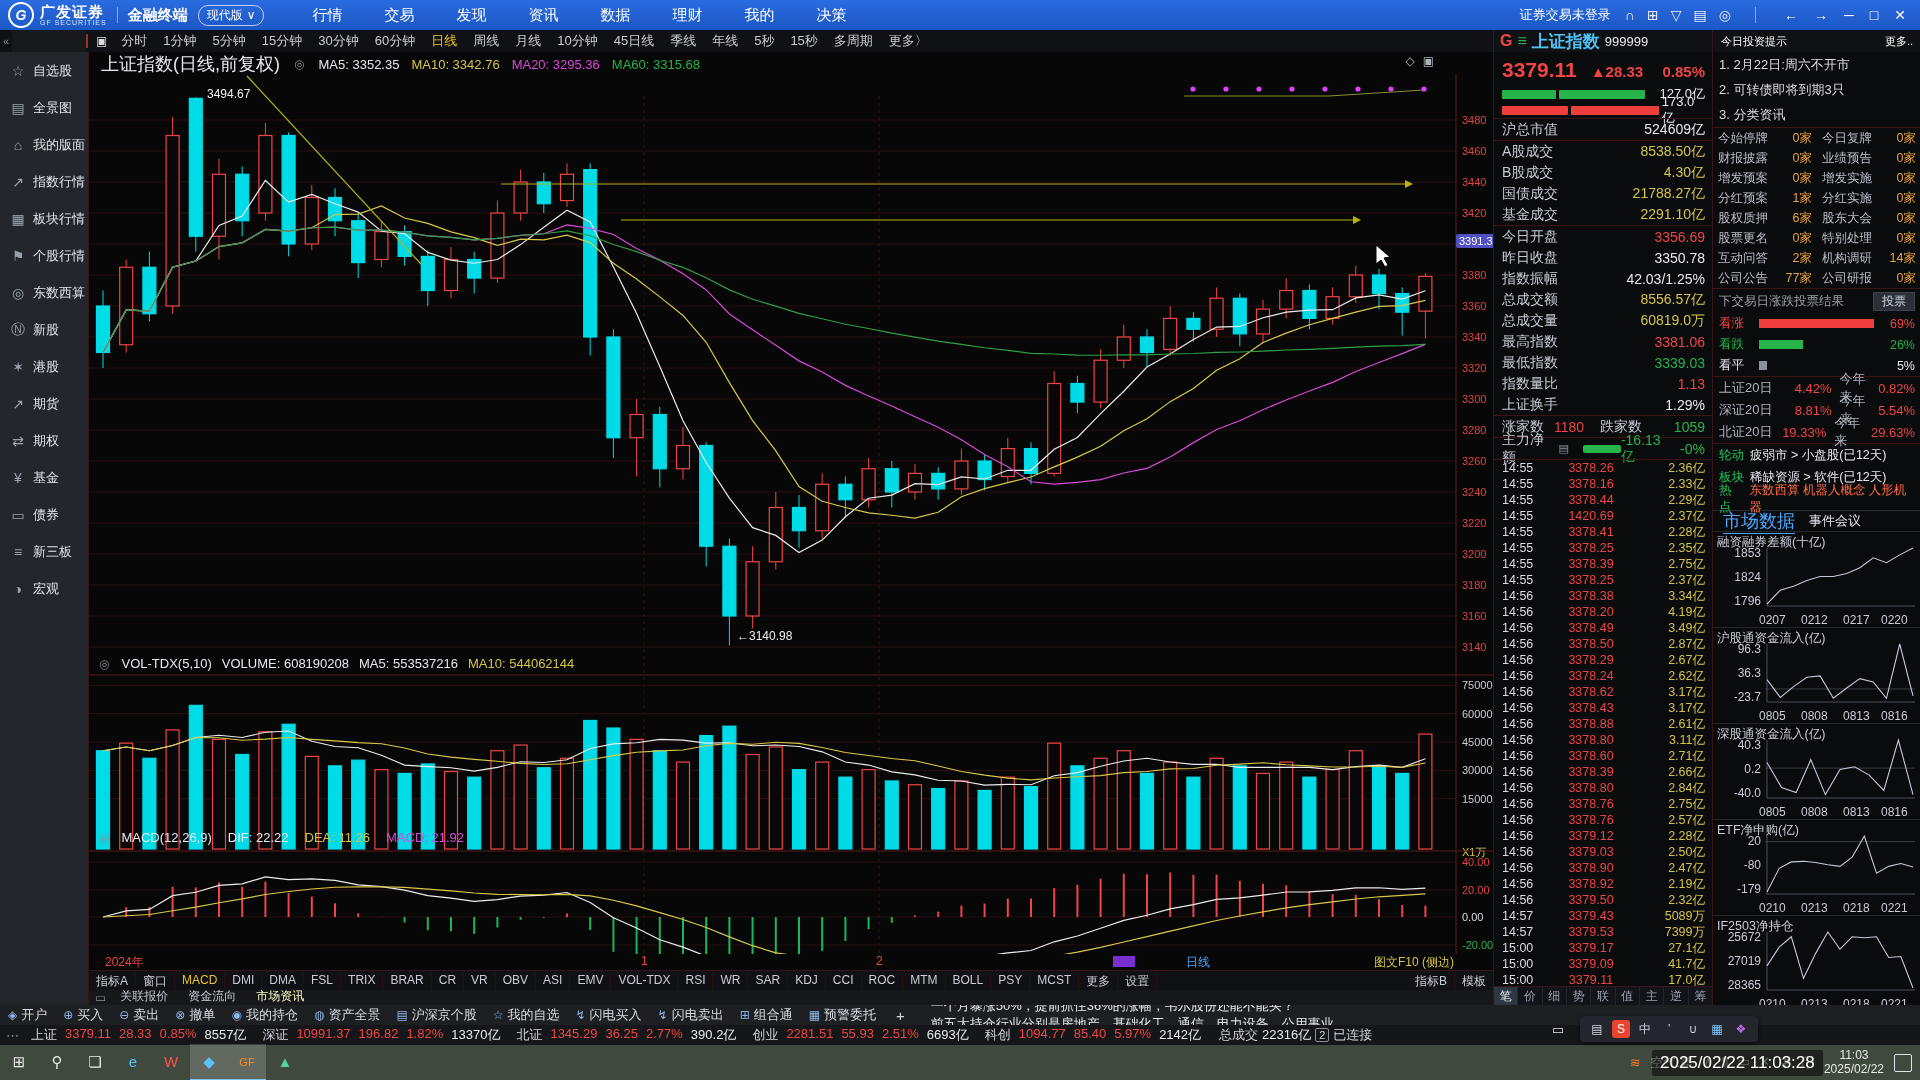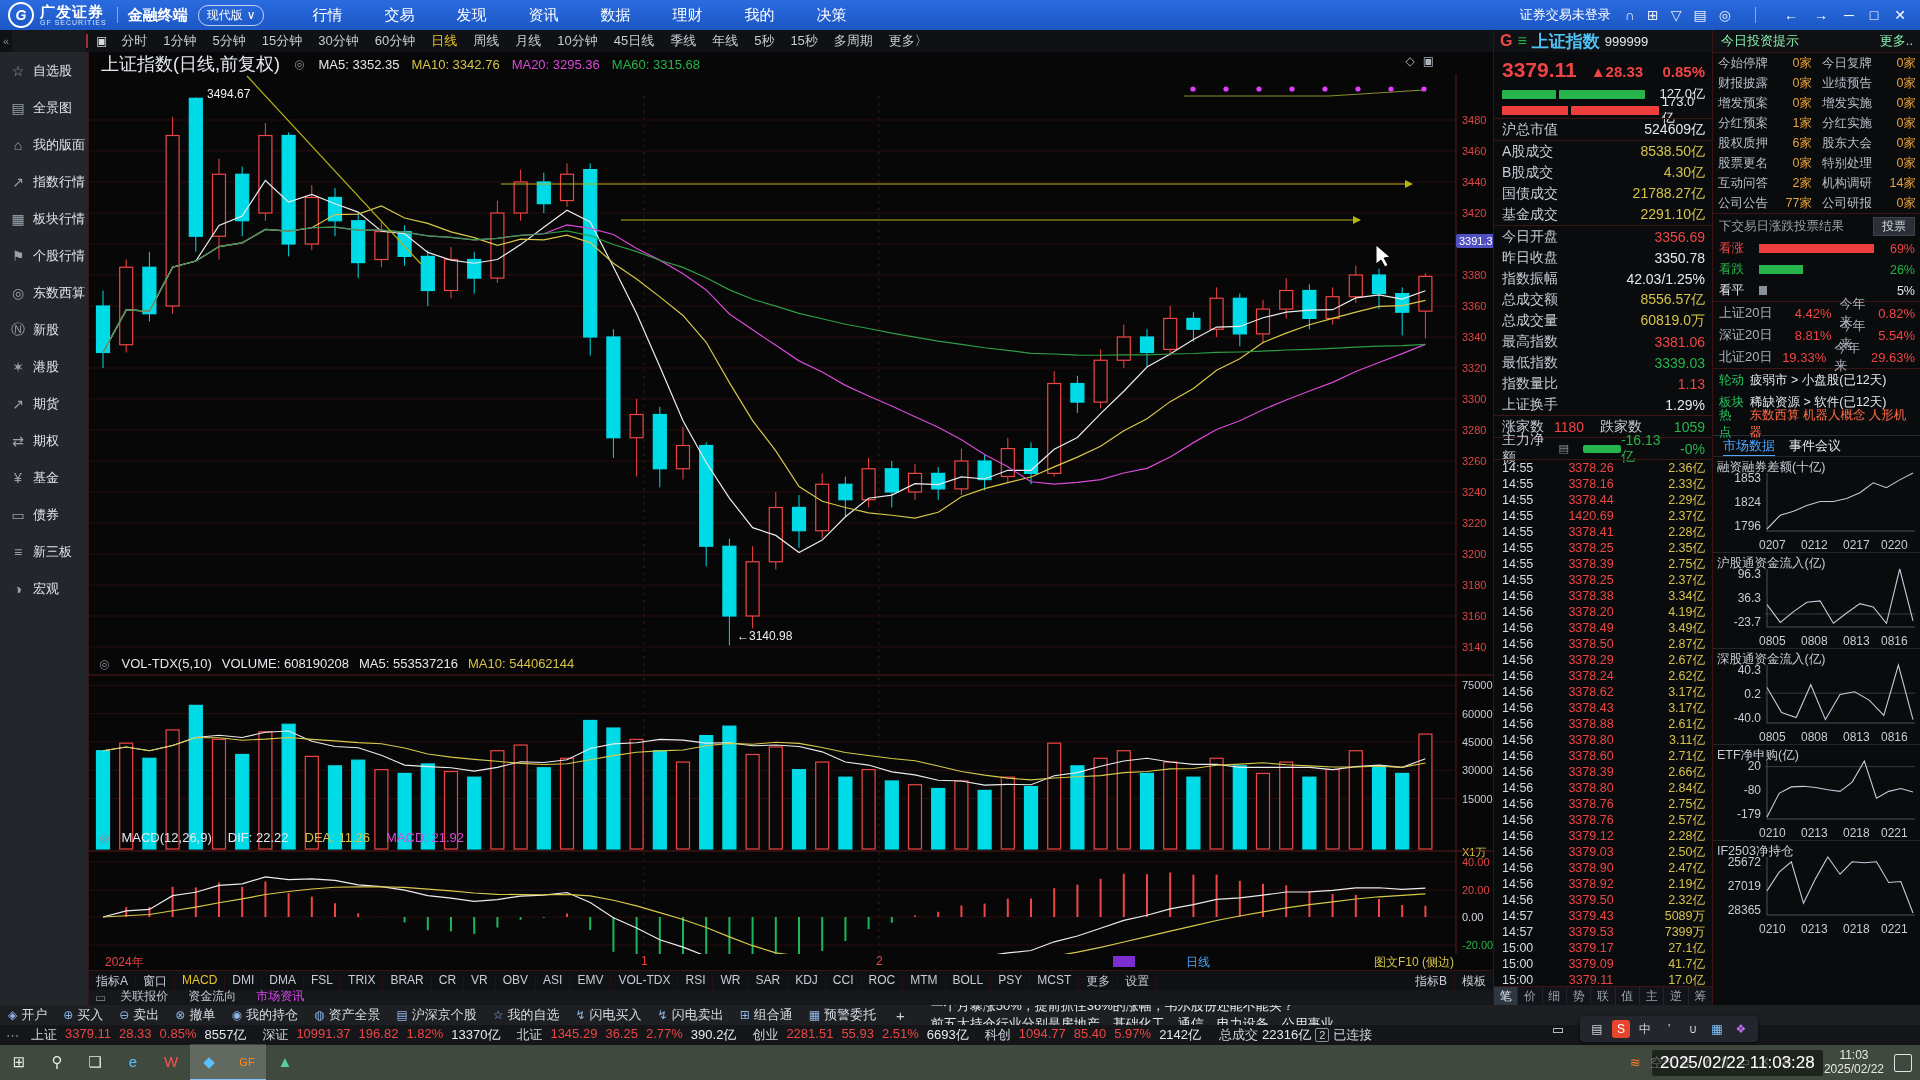--- a/index.html
+++ b/index.html
@@ -52,21 +52,21 @@
   #cursor{pointer-events:none;}
   #axis-row{left:0;top:902px;width:1405px;height:16px;font-size:12px;}
   #ind-row{left:0;top:918px;width:1405px;height:20px;background:#101114;border-top:1px solid #3a1515;
     display:flex;align-items:center;font-size:12px;color:#c8ccd4;}
   .itab{padding:0 7px;border-right:1px solid #2a0f0f;white-space:nowrap;}
   .itab.sel{color:#e8c520;}
   #ind-right{margin-left:auto;display:flex;}
   #info-row{left:0;top:938px;width:1405px;height:15px;background:#15171b;display:flex;
     align-items:center;gap:4px;font-size:12px;color:#c0c6cf;}
   .info-tab{padding:0 10px;}
-  .info-tab.sel{color:#d946ef;border-bottom:2px solid #e07820;}
+  .info-tab.sel{color:#fef9c3;border-bottom:2px solid #e07820;}
   
   #quote-head{left:1493px;top:30px;width:219px;height:22px;background:#101114;display:flex;
     align-items:center;gap:5px;padding-left:6px;border-left:1px solid #3a1515;}
   #quote-panel{left:1493px;top:52px;width:219px;height:953px;background:#0a0b0d;
     border-left:1px solid #3a1515;display:flex;flex-direction:column;}
   #price-row{display:flex;align-items:baseline;padding:6px 8px 2px 8px;height:26px;}
   #q-price{font-size:21px;font-weight:bold;}
   #q-chg{font-size:15px;margin-left:14px;font-weight:bold;}
   #q-pct{font-size:15px;margin-left:auto;font-weight:bold;}
   .ud-row{display:flex;align-items:center;height:16px;padding:0 8px;gap:3px;}
@@ -79,21 +79,21 @@
   #tick-list{flex:1;overflow:hidden;border-top:1px solid #3a1515;}
   .tick-row{display:flex;height:16px;align-items:center;font-size:12.5px;padding:0 8px;}
   .tick-t{width:44px;color:#d8dce2;}
   .tick-p{width:90px;text-align:center;}
   .tick-a{margin-left:auto;}
   #tick-tabs{height:18px;display:flex;border-top:1px solid #3a1515;background:#121419;}
   .ttab{flex:1;text-align:center;font-size:12px;color:#9aa3ad;line-height:18px;border-right:1px solid #22252b;}
   .ttab.sel{background:#2e3642;color:#e5e9ef;}
   
   #tips-head{left:1712px;top:30px;width:208px;height:22px;background:#101114;display:flex;
-    align-items:center;border-left:1px solid #3a1515;font-size:13px;color:#86efac;}
+    align-items:center;border-left:1px solid #3a1515;font-size:11px;color:#ffffff;}
   #right-panel{left:1712px;top:52px;width:208px;height:953px;background:#0a0b0d;
     border-left:1px solid #3a1515;font-size:13px;color:#d8dce2;}
   .tip-item{height:25px;line-height:25px;padding-left:6px;white-space:nowrap;}
   .stat-row{display:flex;height:20px;align-items:center;font-size:12.5px;padding:0 5px;}
   .stat-lbl{width:57px;color:#b8bfc8;}
   .stat-val{width:40px;text-align:right;color:#e8a33d;}
   .vote-row{display:flex;align-items:center;height:21px;padding:0 6px;font-size:12.5px;gap:6px;}
   .vote-bar{height:9px;}
   .perf-row{display:flex;height:22px;align-items:center;font-size:13px;padding:0 6px;}
   .rot-row{display:flex;height:22px;align-items:center;font-size:12.5px;padding:0 6px;gap:6px;}
@@ -959,20 +959,25 @@
         <div class="ttab">逆</div>
         <div class="ttab">筹</div>
       </div>
   </div>
 
   <div id="tips-head" class="abs">
     <span style="padding-left:8px;">今日投资提示</span>
     <span style="margin-left:auto;padding-right:8px;">更多..</span>
   </div>
   <div id="right-panel" class="abs">
+    <div id="tip-items">
+        <div class="tip-item">1. 2月22日:周六不开市</div>
+        <div class="tip-item">2. 可转债即将到期3只</div>
+        <div class="tip-item">3. 分类资讯</div>
+      </div>
     <div id="stat-grid" class="sep-top">
         <div class="stat-row">
           <span class="stat-lbl">今始停牌</span>
           <span class="stat-val">0家</span>
           <span class="stat-lbl" style="margin-left: 10px;">今日复牌</span>
           <span class="stat-val">0家</span>
         </div>
         <div class="stat-row">
           <span class="stat-lbl">财报披露</span>
           <span class="stat-val">0家</span>
@@ -1065,21 +1070,21 @@
         <div class="rot-row">
           <span class="rot-lbl">板块</span>
           <span class="w">稀缺资源 &gt; 软件(已12天)</span>
         </div>
         <div class="rot-row">
           <span class="rot-lbl">热点</span>
           <span class="hot">东数西算 机器人概念 人形机器</span>
         </div>
       </div>
     <div id="mkt-tabs">
-        <span class="blue" style="font-size: 13px; border-bottom: 1px solid rgb(77, 166, 255);">市场数据</span>
+        <span class="blue" style="font-size: 18px; border-bottom: 1px solid rgb(77, 166, 255);">市场数据</span>
         <span class="w" style="font-size: 13px;">事件会议</span>
       </div>
     <div id="minis">
         <div class="mini">
           <div class="mini-title">融资融券差额(十亿)</div>
           <div class="mini-yl" style="top: 14px;">1853</div>
           <div class="mini-yl" style="top: 38px;">1824</div>
           <div class="mini-yl" style="top: 62px;">1796</div>
           <div class="mini-xl" style="left: 46px;">0207</div>
           <div class="mini-xl" style="left: 88px;">0212</div>

